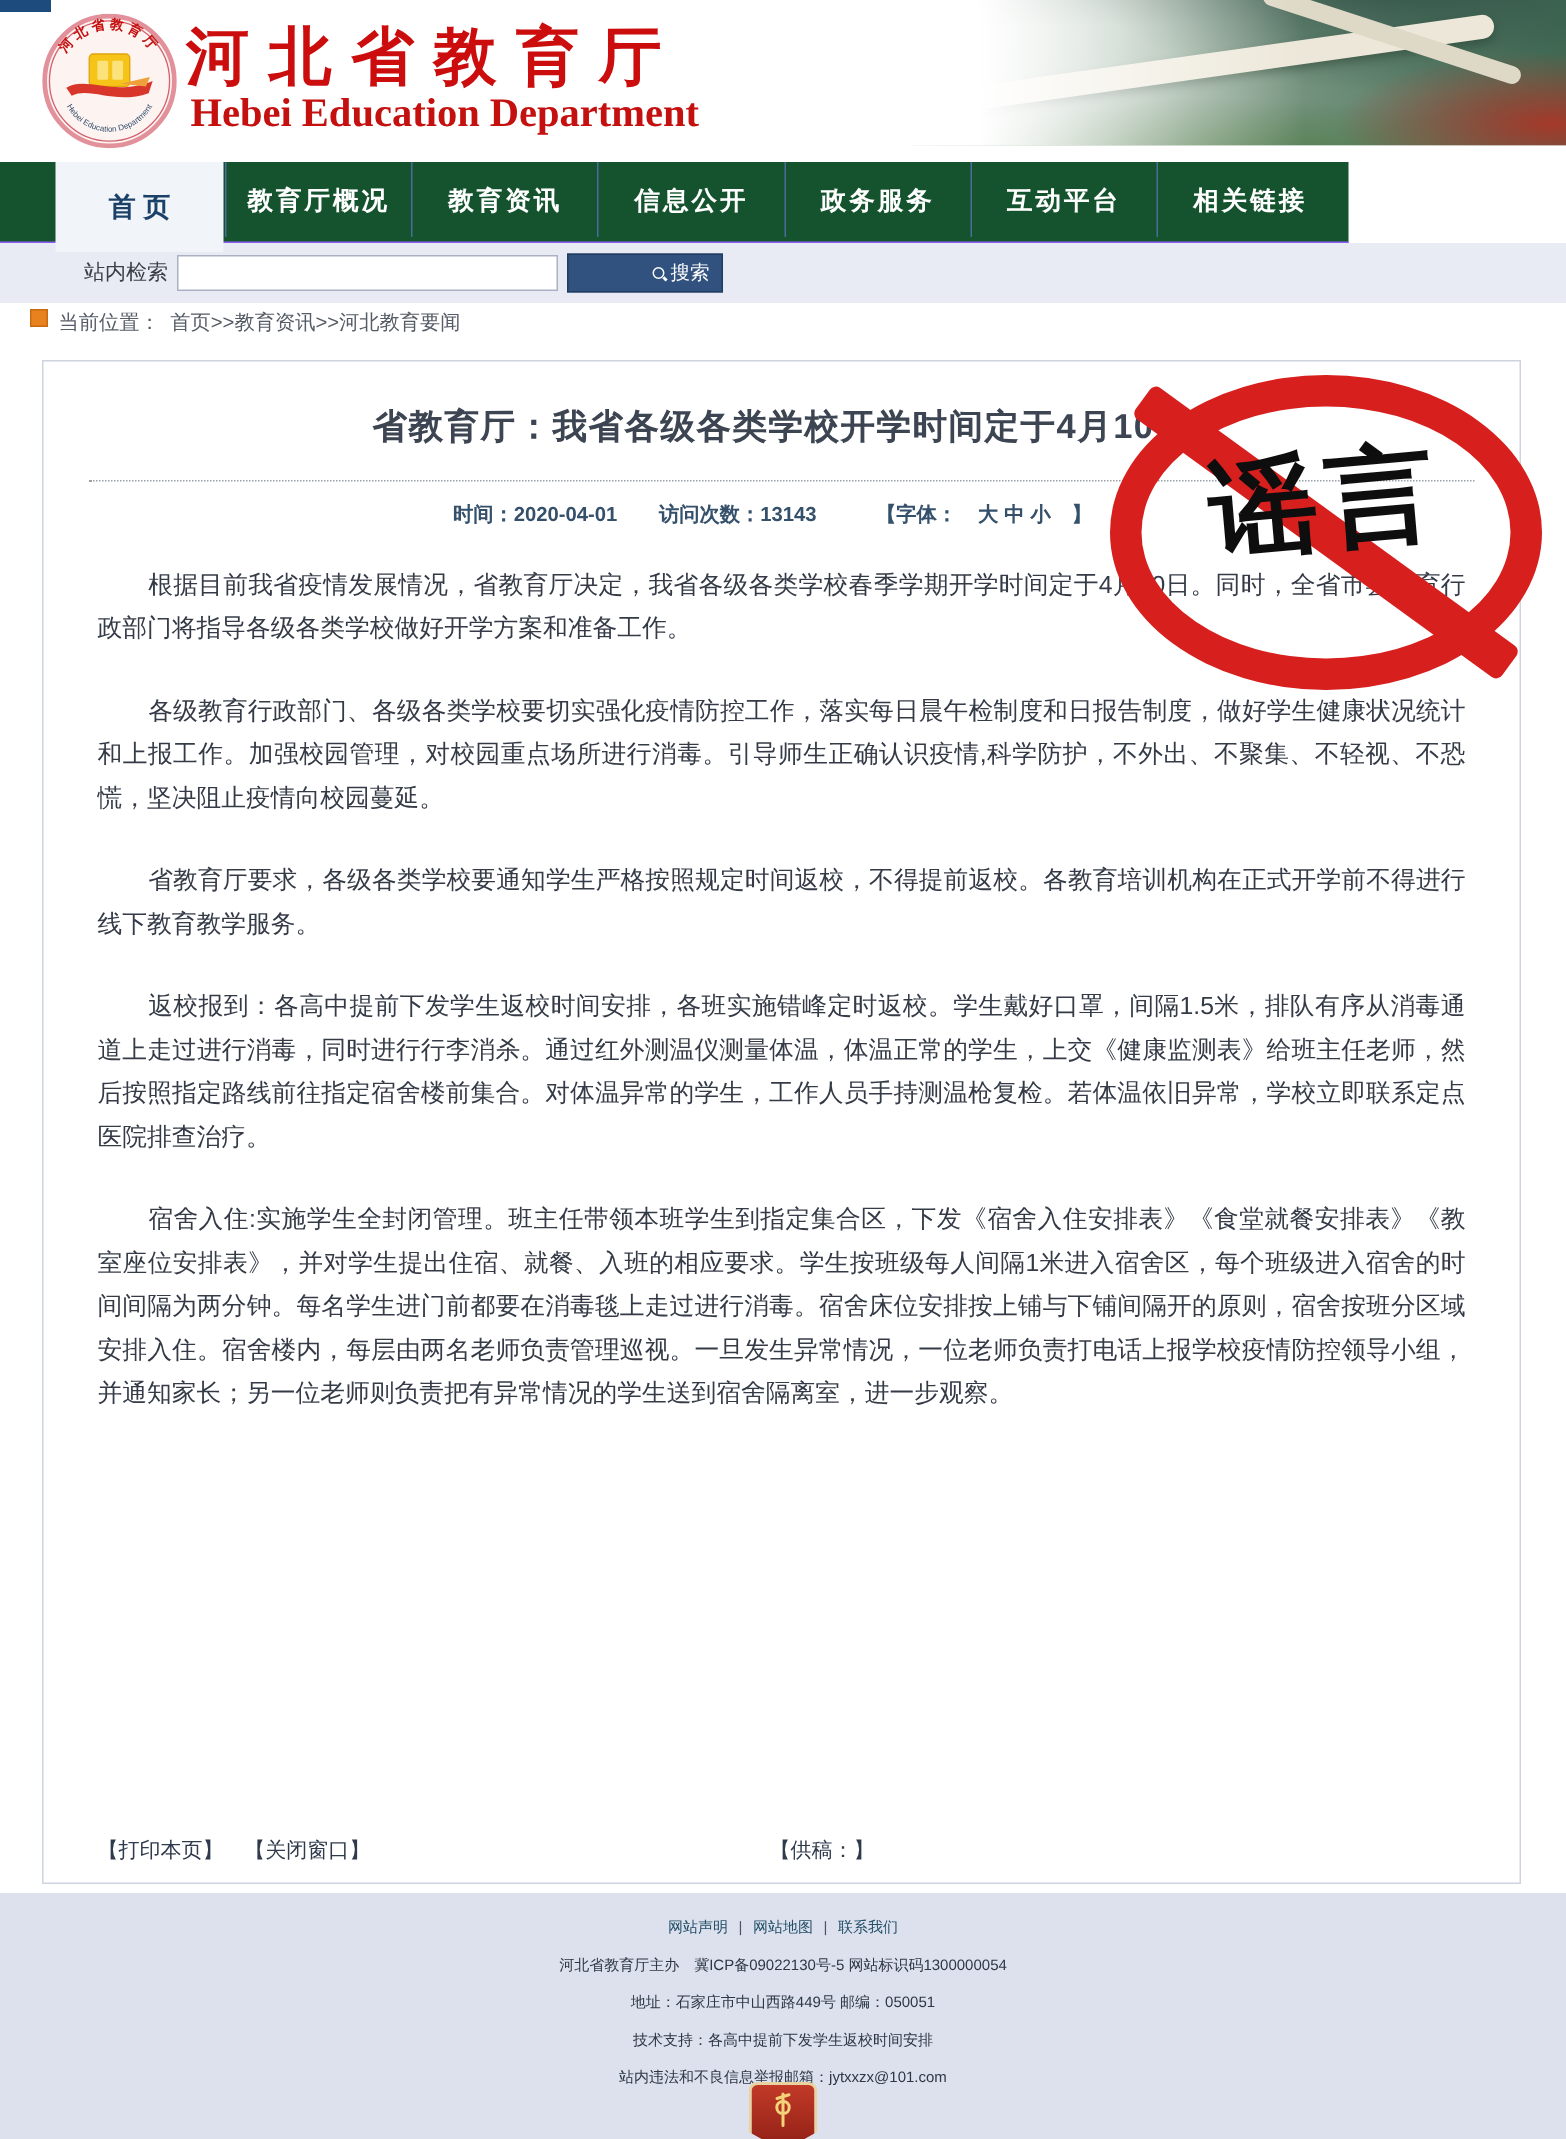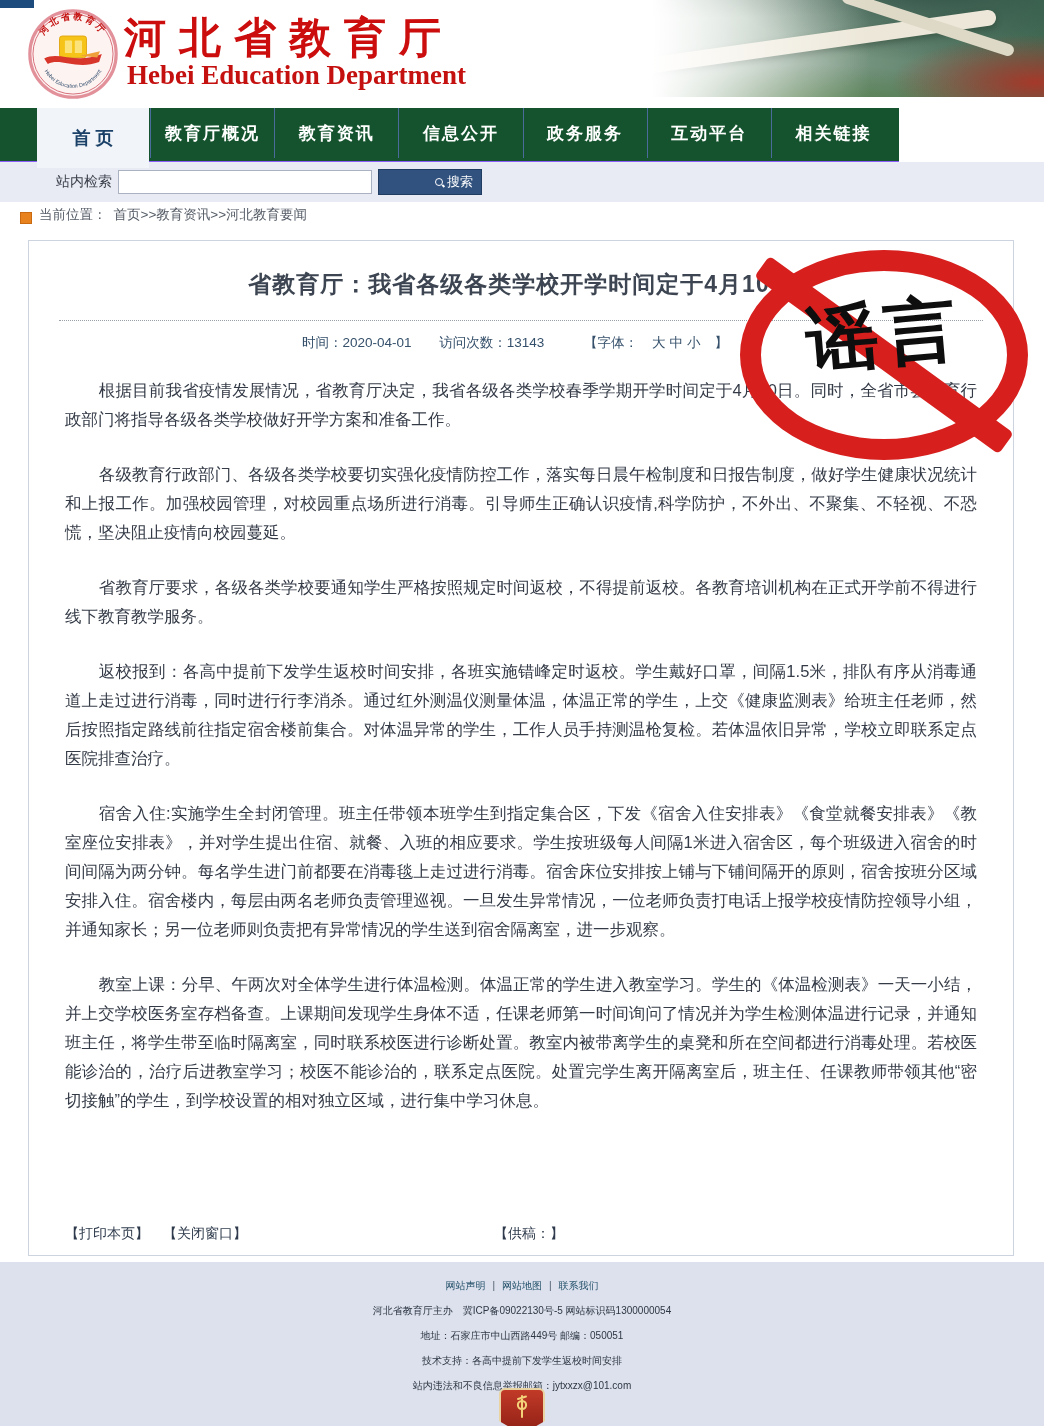--- a/index.html
+++ b/index.html
@@ -44,40 +44,40 @@
   .search-label{margin-left:56px;font-size:14px;color:#3a3f4a;}
   .search-input{margin-left:6px;width:244px;height:20px;border:1px solid #aab2c2;background:#fff;
                 font-size:13px;padding:1px 4px;}
   .search-btn{margin-left:6px;width:54px;height:24px;background:#31527f;color:#fff;border:1px solid #203c61;
               font-size:13px;display:flex;align-items:center;justify-content:center;gap:3px;cursor:pointer;padding-left:48px;}
   .mag{position:relative;width:9px;height:9px;display:inline-block;}
   .mag::before{content:"";position:absolute;left:0;top:0;width:6px;height:6px;border:1.5px solid #fff;border-radius:50%;}
   .mag::after{content:"";position:absolute;left:7px;top:7px;width:3px;height:1.5px;background:#fff;transform:rotate(45deg);}
 
   
-  .breadcrumb{position:absolute;left:20px;top:206px;display:flex;align-items:flex-end;gap:7px;
+  .breadcrumb{position:absolute;left:20px;top:206px;display:flex;align-items:flex-start;gap:7px;
               font-size:13.5px;color:#555c66;}
   .bc-icon{width:10px;height:10px;background:#e8821e;border:1px solid #c96a10;display:inline-block;}
   .bc-path{color:#555c66;cursor:pointer;}
 
   
   .content-box{position:absolute;left:28px;top:240px;width:986px;height:1016px;background:#fff;
                border:1px solid #cdd4e0;box-sizing:border-box;}
   .article-title{margin:28px 50px 0;text-align:center;font-size:23px;font-weight:600;color:#3c4551;
                  letter-spacing:1px;}
   .dotted-divider{margin:20px 30px 0;border-top:1px dotted #9aa0a8;height:0;}
-  .article-meta{margin-top:13px;text-align:center;font-size:13.5px;color:#35506b;}
+  .article-meta{margin-top:13px;text-align:center;font-size:13.5px;color:#35506b;font-weight:bold;}
   .article-meta span{margin:0 12px;}
   .font-size-ctrl{cursor:pointer;margin:0 2px !important;}
   .article-body{margin:24px 36px 0;}
   .article-body p{font-size:16.5px;line-height:29px;color:#343b47;text-align:justify;
                   text-indent:2.05em;margin:0 0 26px 0;}
   .actions-row{position:absolute;left:36px;right:36px;bottom:12px;font-size:14px;color:#2f3b4c;}
   .action-link{cursor:pointer;margin-right:10px;}
-  .source-label{position:absolute;left:429px;top:0;}
+  .source-label{position:absolute;left:448px;top:0;}
 
   
   .stamp{position:absolute;left:740px;top:250px;width:288px;height:210px;z-index:40;}
   .stamp-ring{position:absolute;inset:0;border:21px solid #d7201e;border-radius:50%;box-sizing:border-box;}
   .stamp-slash{position:absolute;left:-7px;top:92px;width:302px;height:26px;background:#d7201e;
                transform:rotate(36deg);border-radius:5px;}
   .stamp-text{position:absolute;left:0;right:0;top:48px;text-align:center;font-size:72px;line-height:1;
               font-weight:900;color:#0e0e0e;letter-spacing:6px;transform:rotate(-5deg);
               font-family:"DejaVu Sans","Liberation Sans",sans-serif;}
 
@@ -166,21 +166,20 @@
       <span>时间：2020-04-01</span>
       <span>访问次数：13143</span>
       <span><span>【字体：</span><span class="font-size-ctrl">大</span><span class="font-size-ctrl">中</span><span class="font-size-ctrl">小</span><span>】</span></span>
     </div>
     <div class="article-body">
       <p>根据目前我省疫情发展情况，省教育厅决定，我省各级各类学校春季学期开学时间定于4月10日。同时，全省市县教育行政部门将指导各级各类学校做好开学方案和准备工作。</p>
       <p>各级教育行政部门、各级各类学校要切实强化疫情防控工作，落实每日晨午检制度和日报告制度，做好学生健康状况统计和上报工作。加强校园管理，对校园重点场所进行消毒。引导师生正确认识疫情,科学防护，不外出、不聚集、不轻视、不恐慌，坚决阻止疫情向校园蔓延。</p>
       <p>省教育厅要求，各级各类学校要通知学生严格按照规定时间返校，不得提前返校。各教育培训机构在正式开学前不得进行线下教育教学服务。</p>
       <p>返校报到：各高中提前下发学生返校时间安排，各班实施错峰定时返校。学生戴好口罩，间隔1.5米，排队有序从消毒通道上走过进行消毒，同时进行行李消杀。通过红外测温仪测量体温，体温正常的学生，上交《健康监测表》给班主任老师，然后按照指定路线前往指定宿舍楼前集合。对体温异常的学生，工作人员手持测温枪复检。若体温依旧异常，学校立即联系定点医院排查治疗。</p>
       <p>宿舍入住:实施学生全封闭管理。班主任带领本班学生到指定集合区，下发《宿舍入住安排表》《食堂就餐安排表》《教室座位安排表》，并对学生提出住宿、就餐、入班的相应要求。学生按班级每人间隔1米进入宿舍区，每个班级进入宿舍的时间间隔为两分钟。每名学生进门前都要在消毒毯上走过进行消毒。宿舍床位安排按上铺与下铺间隔开的原则，宿舍按班分区域安排入住。宿舍楼内，每层由两名老师负责管理巡视。一旦发生异常情况，一位老师负责打电话上报学校疫情防控领导小组，并通知家长；另一位老师则负责把有异常情况的学生送到宿舍隔离室，进一步观察。</p>
-      <p>教室上课：分早、午两次对全体学生进行体温检测。体温正常的学生进入教室学习。学生的《体温检测表》一天一小结，并上交学校医务室存档备查。上课期间发现学生身体不适，任课老师第一时间询问了情况并为学生检测体温进行记录，并通知班主任，将学生带至临时隔离室，同时联系校医进行诊断处置。教室内被带离学生的桌凳和所在空间都进行消毒处理。若校医能诊治的，治疗后进教室学习；校医不能诊治的，联系定点医院。处置完学生离开隔离室后，班主任、任课教师带领其他“密切接触”的学生，到学校设置的相对独立区域，进行集中学习休息。</p>
     </div>
     <div class="actions-row">
       <span class="action-link">【打印本页】</span>
       <span class="action-link">【关闭窗口】</span>
       <span class="source-label">【供稿：】</span>
     </div>
   </div>
 
   <div class="stamp">
     <div class="stamp-slash"></div>

